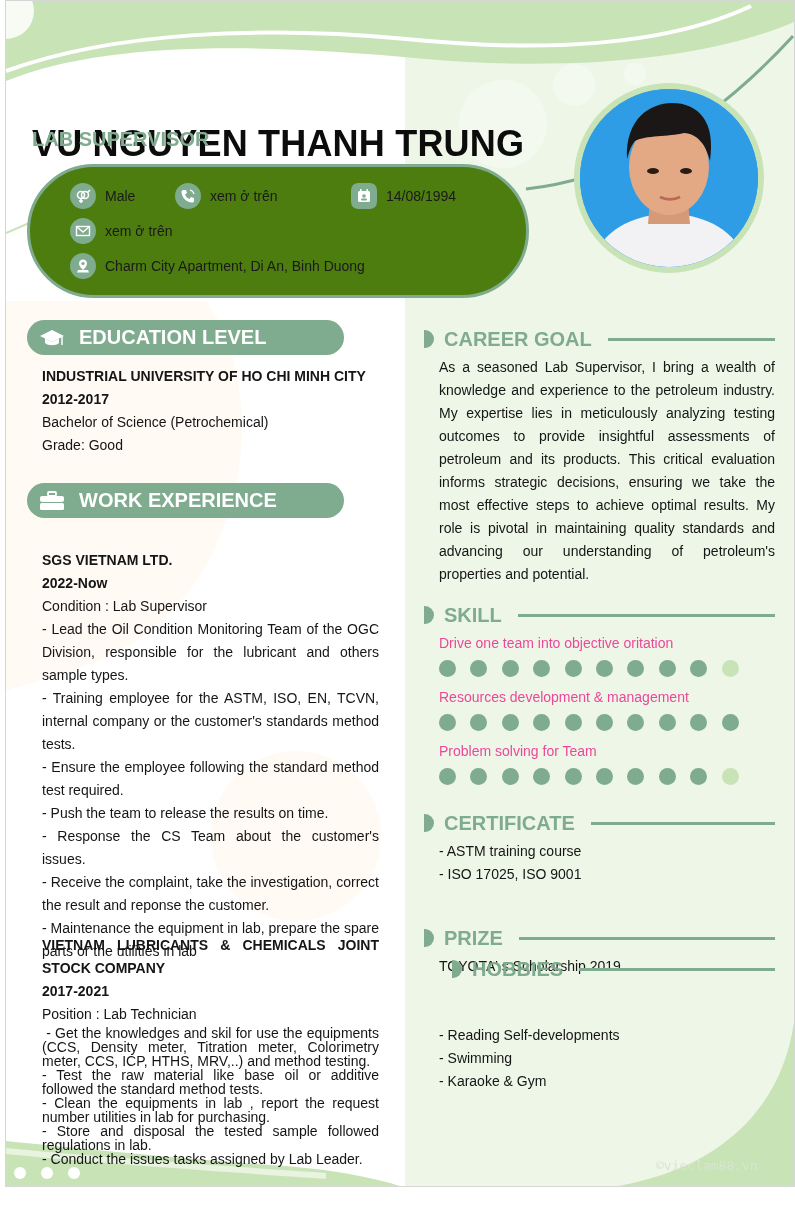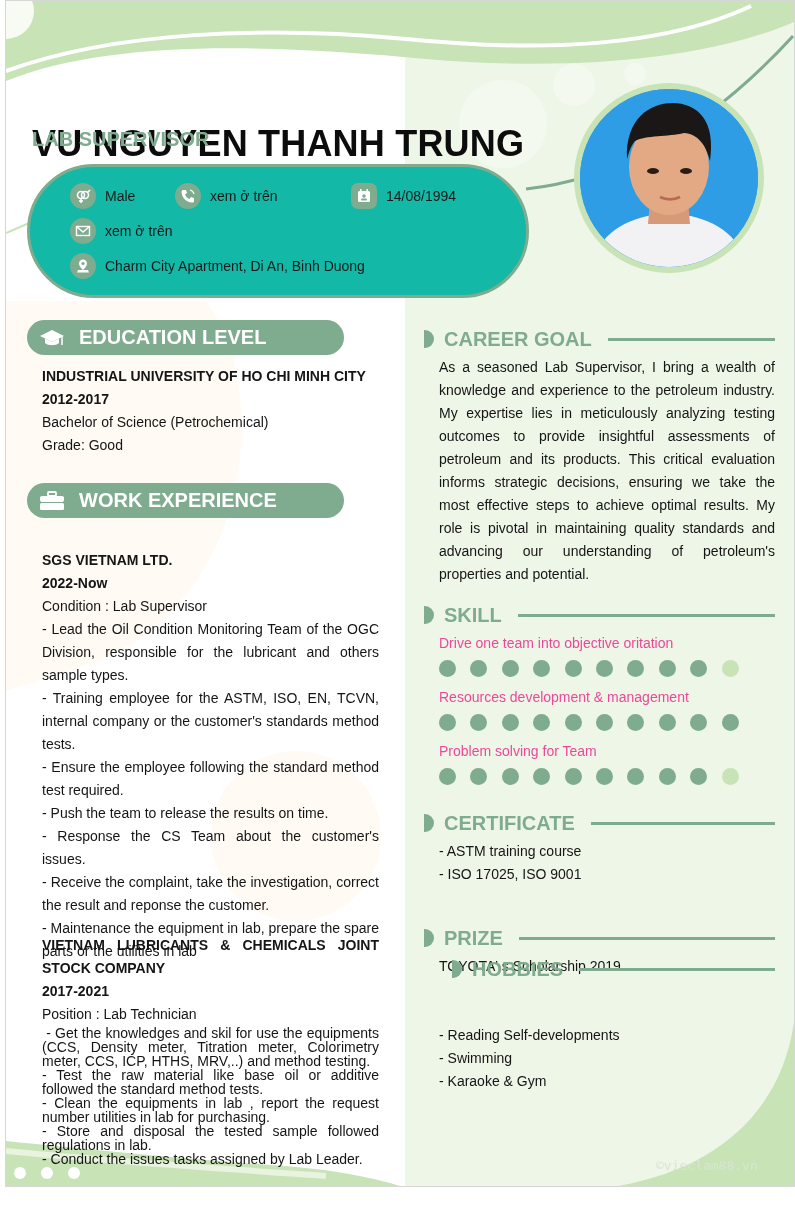--- a/index.html
+++ b/index.html
@@ -22,21 +22,21 @@
     position: absolute; left: 26px; top: 127px; font-size: 20px; font-weight: bold; color: #7fab8f;
   }
 
   .photo {
     position: absolute; left: 568px; top: 82px; width: 190px; height: 190px; border-radius: 50%;
     border: 6px solid #c8e3b6; background: #2f9de6; overflow: hidden;
   }
 
   .contact-pill {
     position: absolute; left: 21px; top: 163px; width: 502px; height: 134px;
-    background: #14b8a6; border: 3px solid #7fab8f; border-radius: 67px;
+    background: #4d7c0f; border: 3px solid #7fab8f; border-radius: 67px;
   }
   .citem { position: absolute; display: flex; align-items: center; font-size: 14px; color: #1a1a1a; }
   .cicon {
     width: 26px; height: 26px; border-radius: 50%; background: #7fab8f; margin-right: 9px;
     display: flex; align-items: center; justify-content: center; flex-shrink: 0;
   }
 
   .left-head {
     position: absolute; left: 21px; width: 317px; height: 35px; background: #7fab8f; border-radius: 18px;
     display: flex; align-items: center; color: #fff; font-size: 20px; font-weight: bold;

